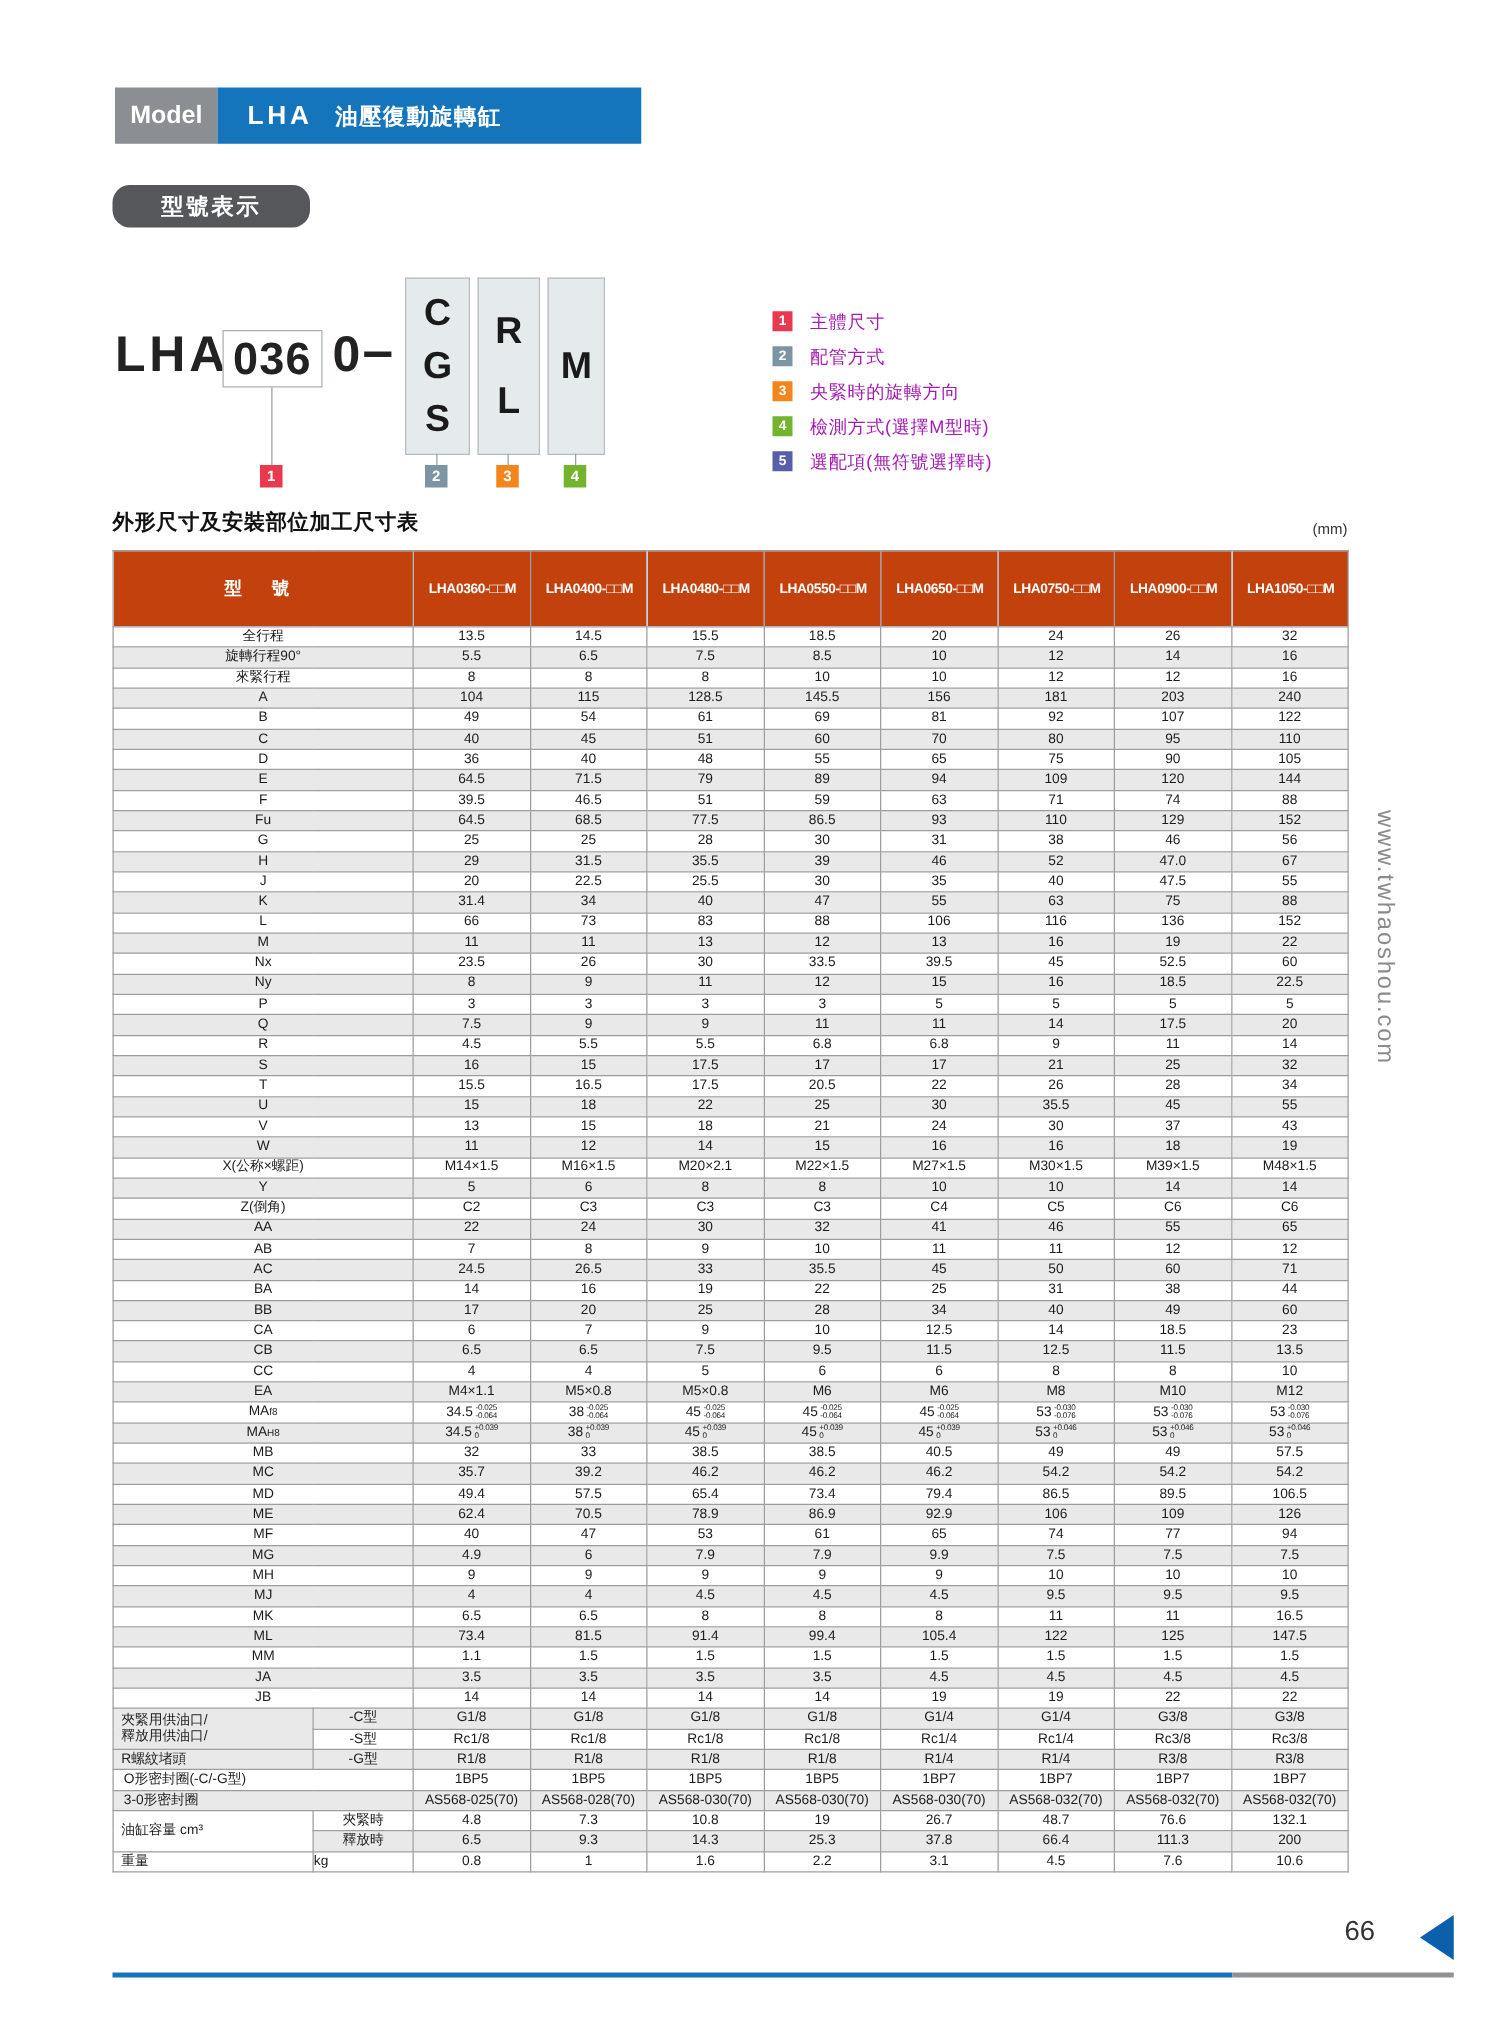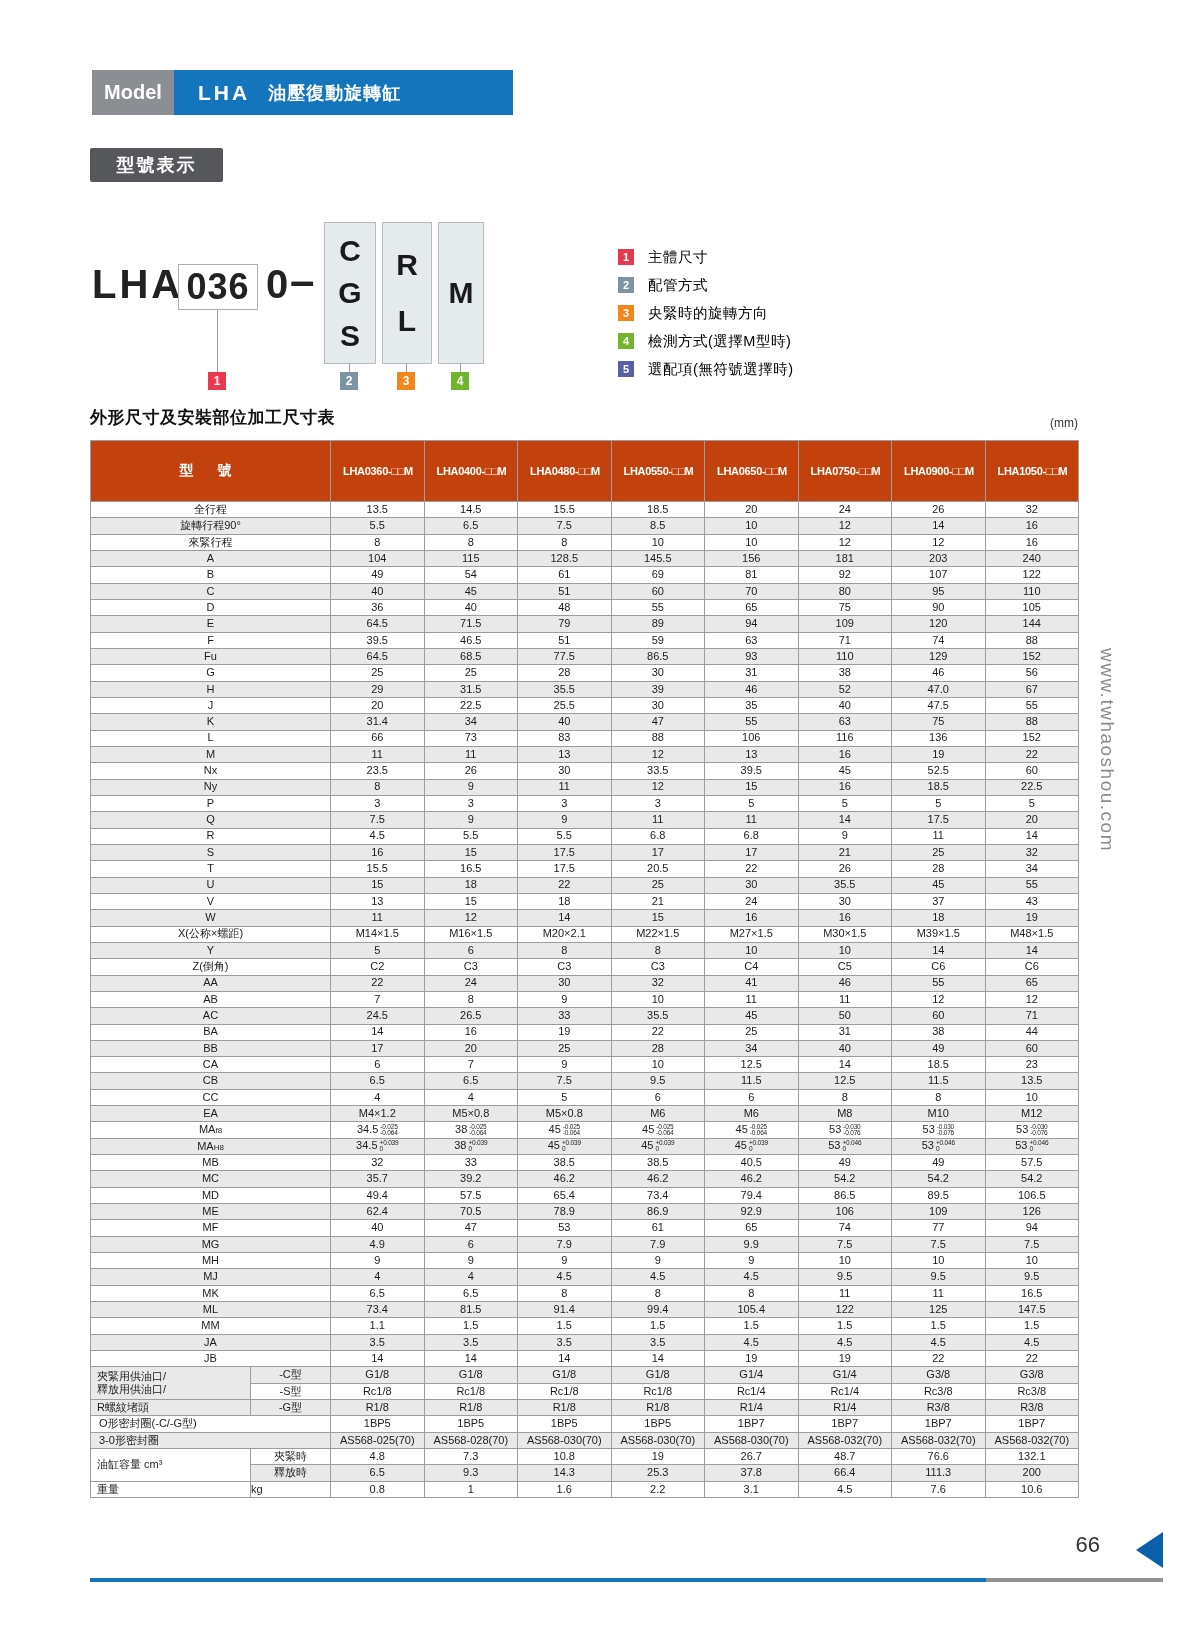--- a/index.html
+++ b/index.html
@@ -9,22 +9,22 @@
   
   .banner{position:absolute;left:92px;top:70px;width:421px;height:45px;display:flex;}
   .model-box{width:82px;background:#8b8e93;color:#fff;font-weight:bold;font-size:20px;
              display:flex;align-items:center;justify-content:center;}
   .banner-blue{flex:1;background:#1475bc;color:#fff;display:flex;align-items:center;
                padding-left:24px;font-weight:bold;}
   .banner-blue .t1{font-size:21px;letter-spacing:3px;margin-right:18px;}
   .banner-blue .t2{font-size:18px;letter-spacing:1px;}
 
   
-  .badge{position:absolute;left:90px;top:148px;width:133px;height:34px;background:#55575b;
-         border-radius:2px;color:#fff;font-size:18px;font-weight:bold;display:flex;
+  .badge{position:absolute;left:90px;top:148px;width:158px;height:34px;background:#55575b;
+         border-radius:14px;color:#fff;font-size:18px;font-weight:bold;display:flex;
          align-items:center;justify-content:center;letter-spacing:2px;}
 
   
   .diagram{position:absolute;left:90px;top:200px;width:540px;height:200px;}
   .code-prefix{position:absolute;left:2px;top:62px;font-size:40px;font-weight:bold;letter-spacing:3px;}
   .code-box036{position:absolute;left:88px;top:64px;width:78px;height:44px;border:1px solid #aab0b3;
                background:#fff;font-size:36px;font-weight:bold;text-align:center;line-height:44px;letter-spacing:1px;}
   .code-zero{position:absolute;left:176px;top:62px;font-size:40px;font-weight:bold;}
   .code-dash{position:absolute;left:200px;top:56px;font-size:44px;font-weight:bold;}
   .opt-box{position:absolute;top:22px;height:140px;background:#e5eaec;border:1px solid #b6bcbf;
@@ -40,21 +40,21 @@
   .c4{left:370px;top:163px;height:9px;}
   .marker{position:absolute;top:172px;width:18px;height:18px;color:#fff;font-weight:bold;
           font-size:12px;text-align:center;line-height:18px;}
   .mk1{left:118px;} .mk2{left:250px;} .mk3{left:307px;} .mk4{left:361px;}
 
   
   .legend{position:absolute;left:618px;top:243px;}
   .legend-item{display:flex;align-items:center;height:28px;}
   .legend-square{width:16px;height:16px;color:#fff;font-size:11px;font-weight:bold;
                  text-align:center;line-height:16px;margin-right:14px;flex:0 0 16px;}
-  .legend-label{font-size:14.5px;color:#000000;letter-spacing:0.5px;}
+  .legend-label{font-size:14.5px;color:#a21caf;letter-spacing:0.5px;}
 
   
   .tbl-title{position:absolute;left:90px;top:406px;font-size:17px;font-weight:bold;color:#111;letter-spacing:0.5px;}
   .unit{position:absolute;left:978px;top:416px;width:100px;text-align:right;font-size:12px;color:#333;}
   .table-wrap{position:absolute;left:90px;top:440px;}
   table{border-collapse:collapse;table-layout:fixed;width:988px;font-size:11px;border:1px solid #85888c;}
   thead th{background:#c2410c;color:#fff;height:36px;border:1px solid #9a9da1;font-weight:bold;
            padding:12px;overflow:hidden;white-space:nowrap;}
   th.type-h{font-size:14px;letter-spacing:10px;}
   th.col-h{font-size:11px;letter-spacing:-0.3px;}
@@ -575,21 +575,21 @@
           <td class="val"><span>4</span></td>
           <td class="val"><span>5</span></td>
           <td class="val"><span>6</span></td>
           <td class="val"><span>6</span></td>
           <td class="val"><span>8</span></td>
           <td class="val"><span>8</span></td>
           <td class="val"><span>10</span></td>
         </tr>
         <tr>
           <td colspan="2" class="lbl"><span>EA</span></td>
-          <td class="val"><span>M4×1.2</span></td>
+          <td class="val"><span>M4×1.1</span></td>
           <td class="val"><span>M5×0.8</span></td>
           <td class="val"><span>M5×0.8</span></td>
           <td class="val"><span>M6</span></td>
           <td class="val"><span>M6</span></td>
           <td class="val"><span>M8</span></td>
           <td class="val"><span>M10</span></td>
           <td class="val"><span>M12</span></td>
         </tr>
         <tr>
           <td colspan="2" class="lbl"><span>MA<span class="lblsub">f8</span></span></td>

